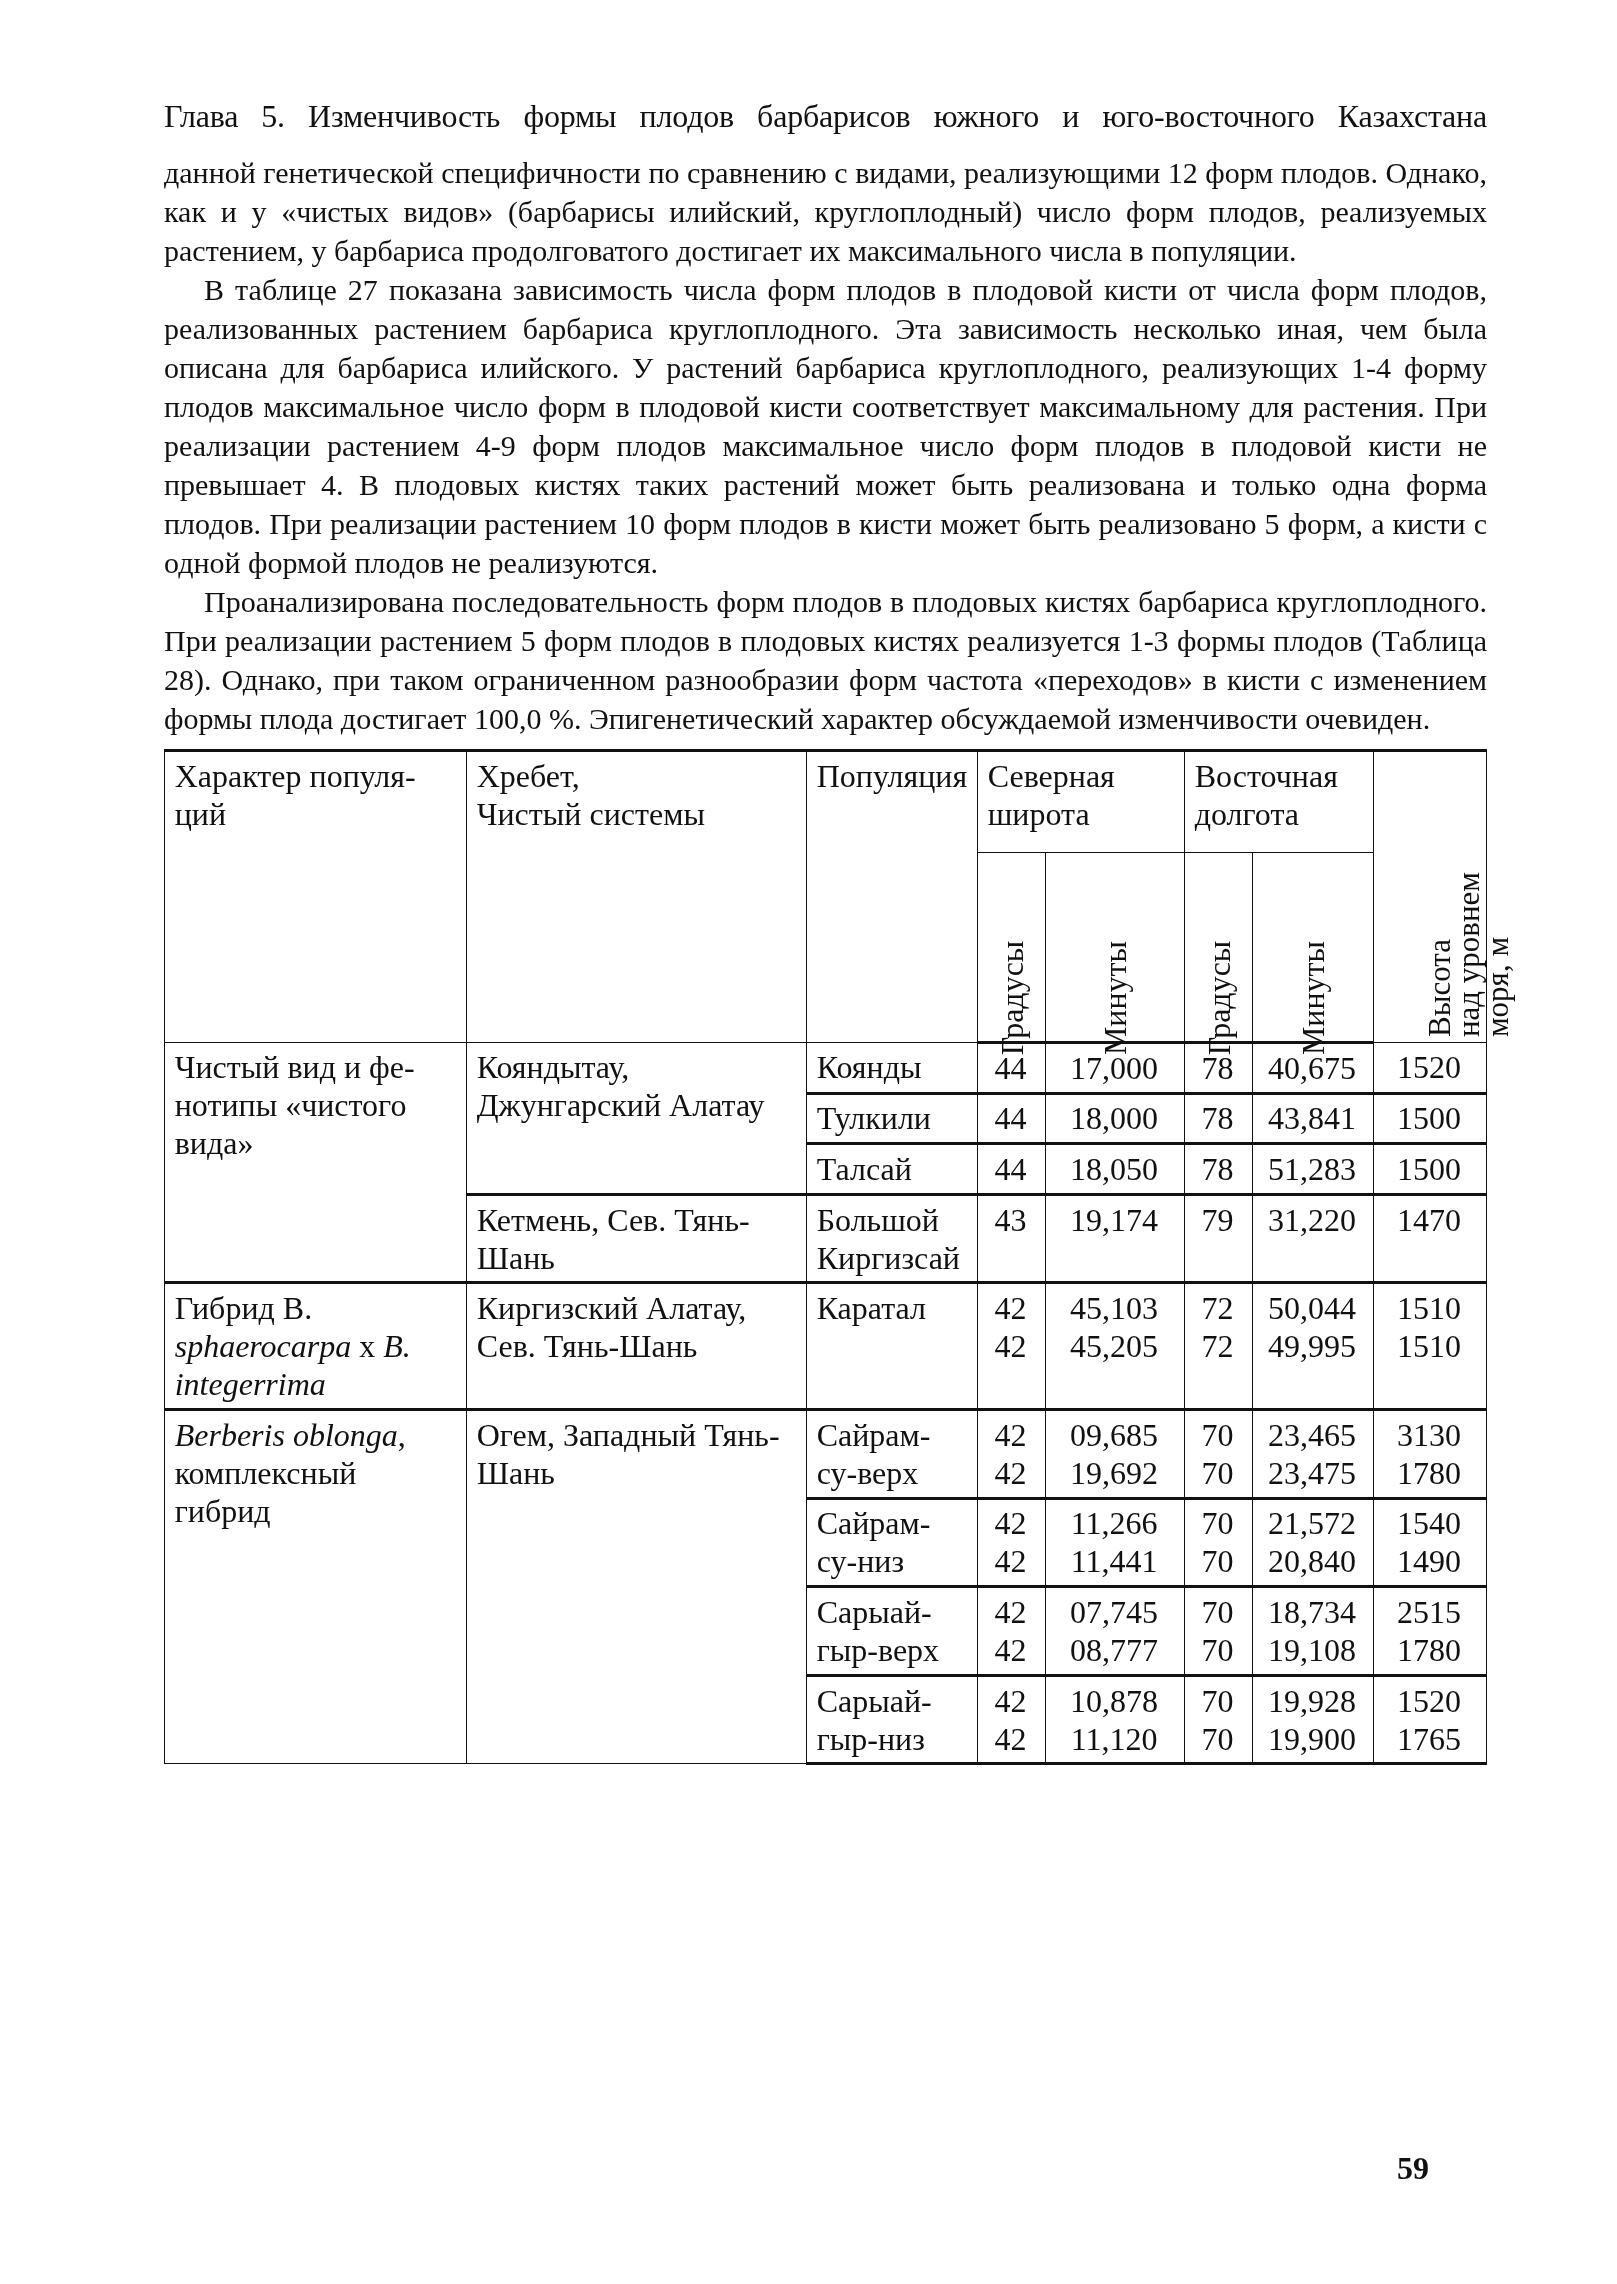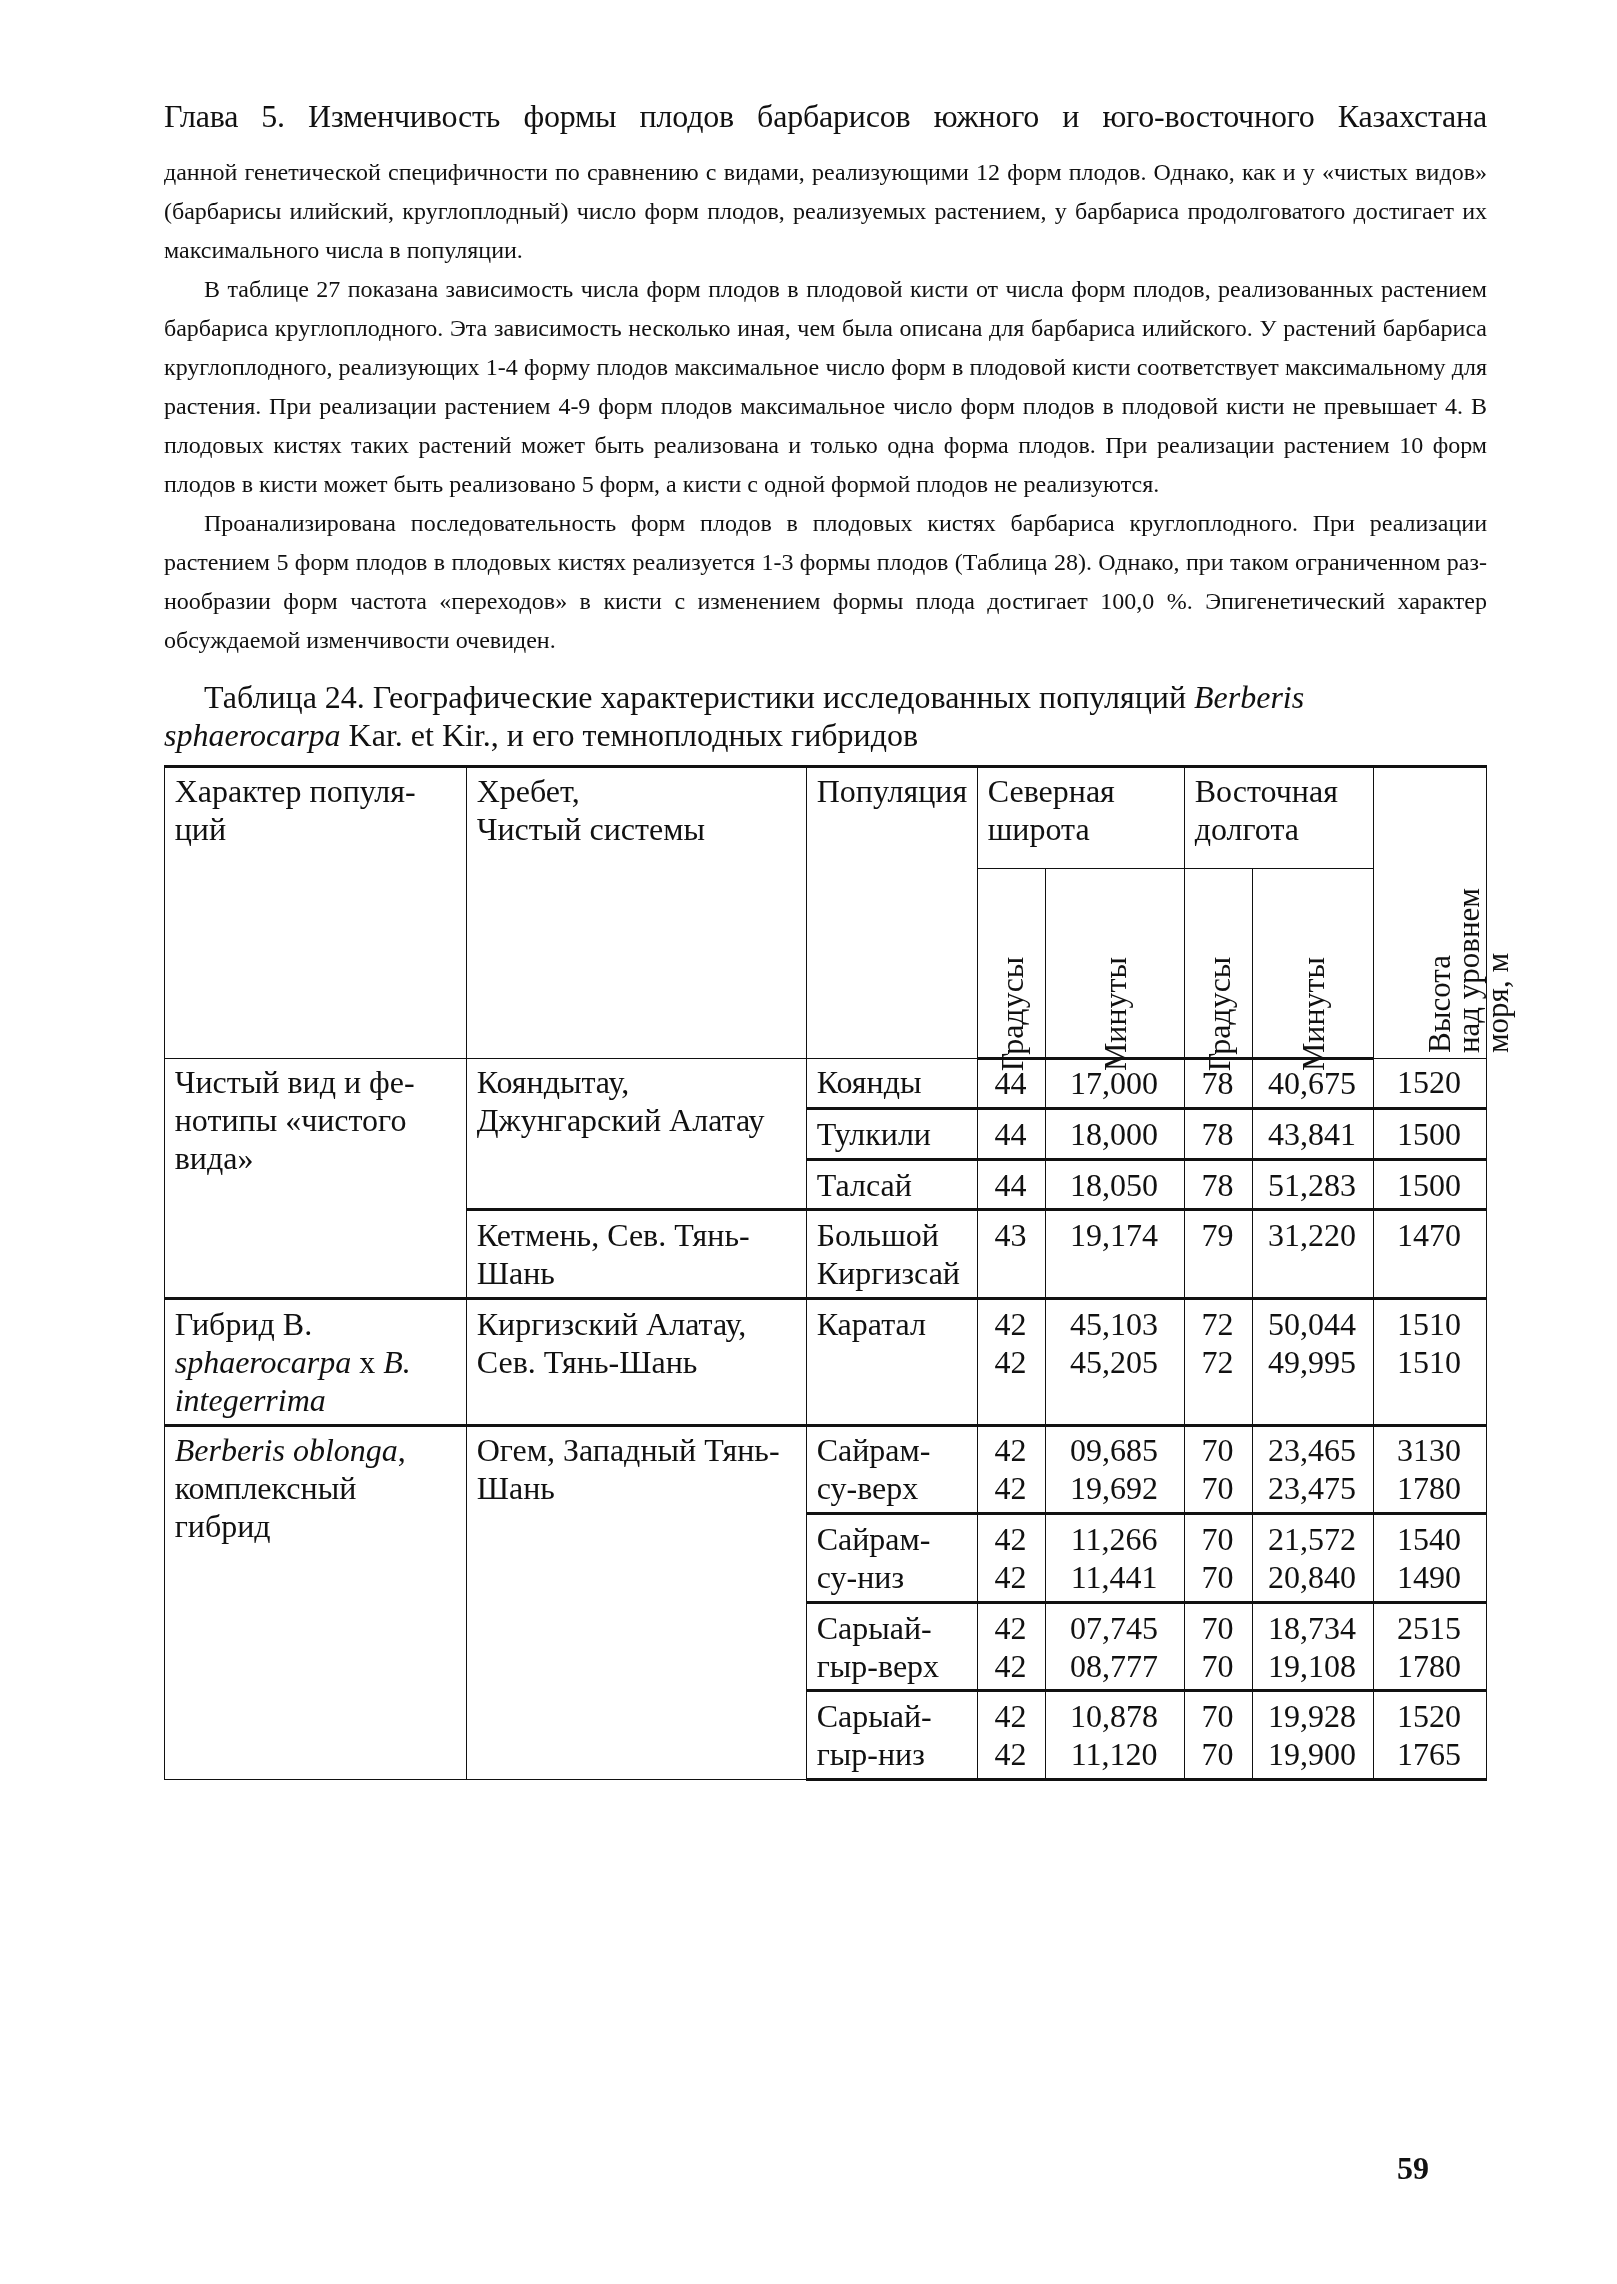--- a/index.html
+++ b/index.html
@@ -24,21 +24,21 @@
     .running-head {
       font-size: 32px;
       line-height: 42px;
       text-align: justify;
       text-align-last: justify;
       letter-spacing: -0.2px;
       white-space: nowrap;
     }
     .body-text {
       margin-top: 16px;
-      font-size: 24px;
+      font-size: 30px;
       line-height: 39px;
     }
     .para {
       margin: 0;
       text-align: justify;
       hyphens: manual;
     }
     .para.indent { text-indent: 40px; }
     .caption {
       margin-top: 17.7px;
@@ -107,21 +107,20 @@
 
 <div class="page">
   <div class="running-head">Глава 5. Изменчивость формы плодов барбарисов южного и юго-восточного Казахстана</div>
 
   <div class="body-text">
     <p class="para">данной генетической специфичности по сравнению с видами, реализующими 12 форм плодов. Однако, как и у «чистых видов» (барбарисы илийский, кругло­плодный) число форм плодов, реализуемых растением, у барбариса продолго­ватого достигает их максимального числа в популяции.</p>
     <p class="para indent">В таблице 27 показана зависимость числа форм плодов в плодовой кисти от числа форм плодов, реализованных растением барбариса круглоплодного. Эта зависимость несколько иная, чем была описана для барбариса илийского. У растений барбариса круглоплодного, реализующих 1-4 форму плодов макси­мальное число форм в плодовой кисти соответствует максимальному для рас­тения. При реализации растением 4-9 форм плодов максимальное число форм плодов в плодовой кисти не превышает 4. В плодовых кистях таких растений может быть реализована и только одна форма плодов. При реализации расте­нием 10 форм плодов в кисти может быть реализовано 5 форм, а кисти с одной формой плодов не реализуются.</p>
     <p class="para indent">Проанализирована последовательность форм плодов в плодовых кистях барбари­са круглоплодного. При реализации растением 5 форм плодов в плодовых кистях реализуется 1-3 формы плодов (Таблица 28). Однако, при таком ограниченном раз­нообразии форм частота «переходов» в кисти с изменением формы плода достигает 100,0 %. Эпигенетический характер обсуждаемой изменчивости очевиден.</p>
   </div>
 
-  <div class="caption"><span>Таблица 24. Географические характеристики исследованных популяций </span><i>Berberis sphaerocarpa</i><span> Kar. et Kir., и его темноплодных гибридов</span></div>
 
   <table class="geo">
     <colgroup>
       <col style="width:302px">
       <col style="width:340px">
       <col style="width:171px">
       <col style="width:68px">
       <col style="width:139px">
       <col style="width:68px">
       <col style="width:121px">

